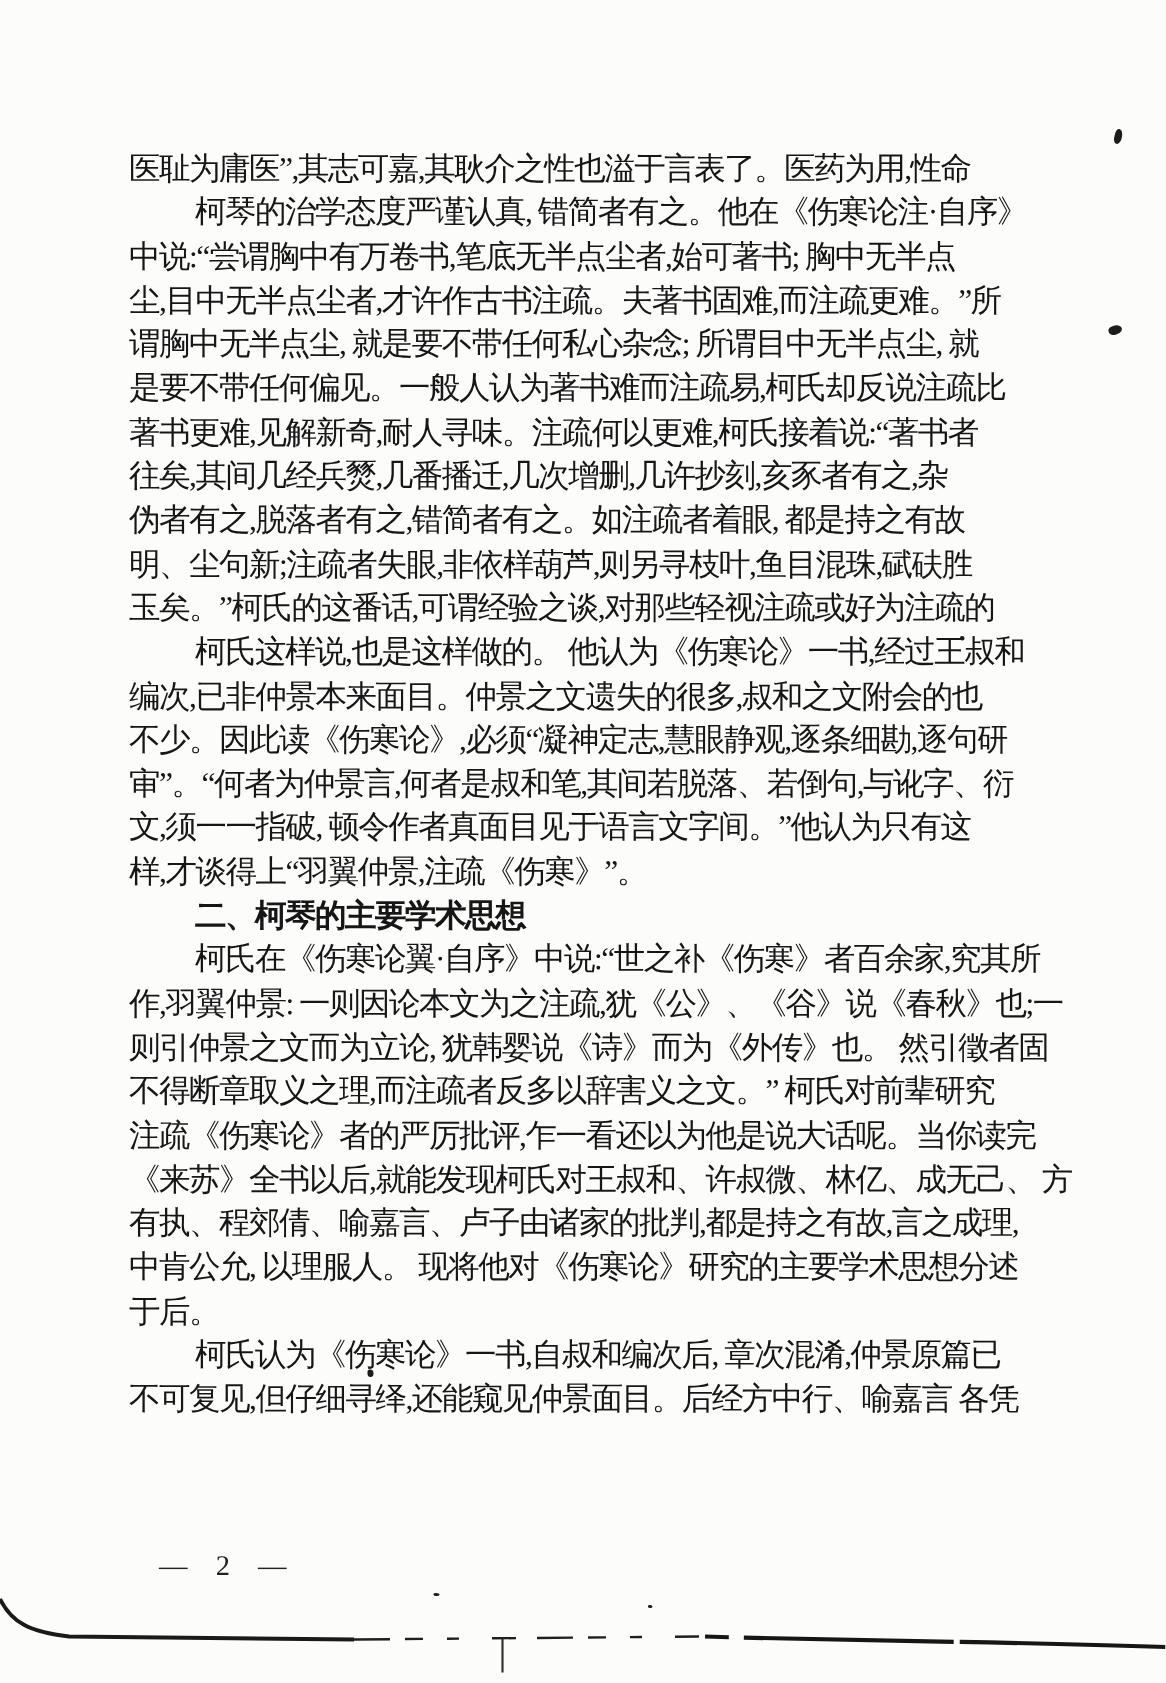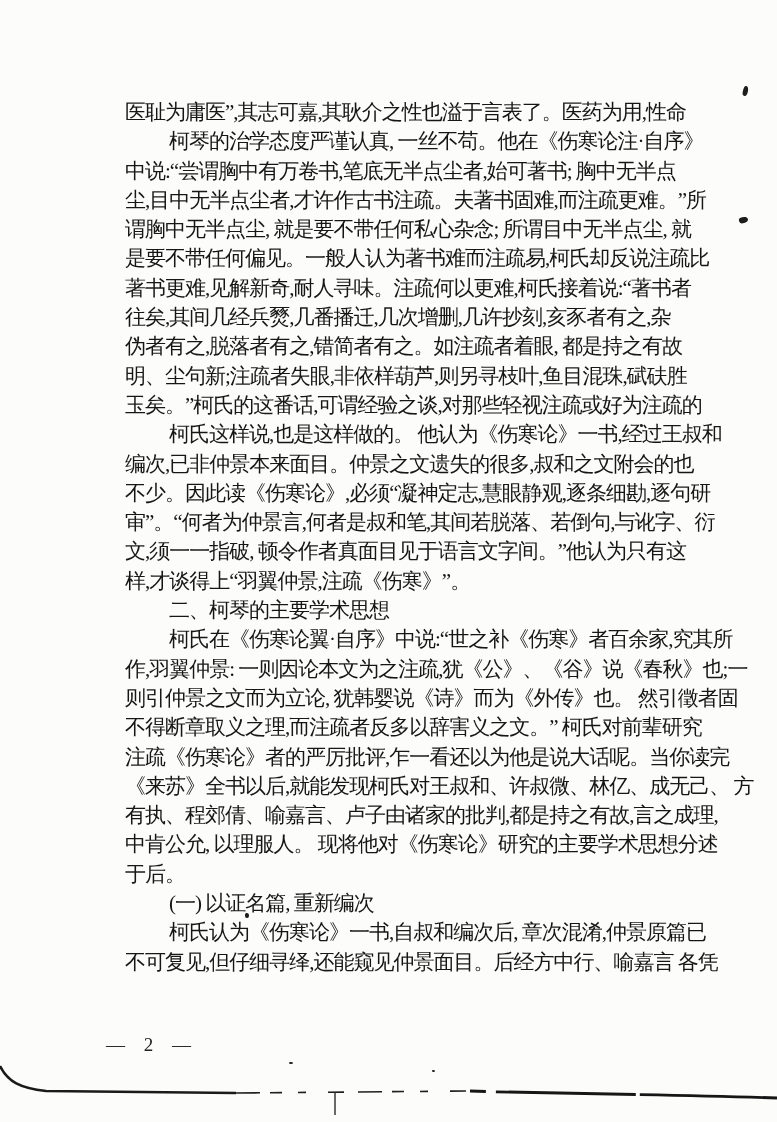--- a/index.html
+++ b/index.html
@@ -7,38 +7,38 @@
     width:777px;height:1122px;position:relative;overflow:hidden;
     background:#fcfcfb;
     font-family:"Liberation Serif","DejaVu Serif",serif;
   }
   .page{position:absolute;inset:0;}
   .text-block{
     position:absolute;left:86px;top:98px;width:624px;
     font-size:21px;line-height:29.3px;letter-spacing:-1px;
     color:#161616;
   }
-  .text-line{white-space:nowrap;height:29.3px;margin-left:39px;}
+  .text-line{white-space:nowrap;height:29.3px;}
   .text-line.indent{padding-left:44px;}
-  .text-line.heading{font-weight:normal;}
+  .text-line.heading{font-weight:bold;}
   .page-number{
     position:absolute;left:106px;top:1034px;
     font-size:19px;color:#222;letter-spacing:7px;white-space:nowrap;
   }
   .speck{position:absolute;background:#1d1d1d;border-radius:40% 60% 50% 50%;}
   .scan-bottom{position:absolute;left:0;top:1058px;width:777px;height:64px;}
 </style>
 </head>
 <body>
 
 <div class="page">
 
   <div class="text-block" id="text-block">
       <div class="text-line">医耻为庸医”,其志可嘉,其耿介之性也溢于言表了。医药为用,性命</div>
-      <div class="text-line indent">柯琴的治学态度严谨认真, 一丝不苟。他在《伤寒论注·自序》</div>
+      <div class="text-line indent">柯琴的治学态度严谨认真, 错简者有之。他在《伤寒论注·自序》</div>
       <div class="text-line">中说:“尝谓胸中有万卷书,笔底无半点尘者,始可著书; 胸中无半点</div>
       <div class="text-line">尘,目中无半点尘者,才许作古书注疏。夫著书固难,而注疏更难。”所</div>
       <div class="text-line">谓胸中无半点尘, 就是要不带任何私心杂念; 所谓目中无半点尘, 就</div>
       <div class="text-line">是要不带任何偏见。一般人认为著书难而注疏易,柯氏却反说注疏比</div>
       <div class="text-line">著书更难,见解新奇,耐人寻味。注疏何以更难,柯氏接着说:“著书者</div>
       <div class="text-line">往矣,其间几经兵燹,几番播迁,几次增删,几许抄刻,亥豕者有之,杂</div>
       <div class="text-line">伪者有之,脱落者有之,错简者有之。如注疏者着眼, 都是持之有故</div>
       <div class="text-line">明、尘句新;注疏者失眼,非依样葫芦,则另寻枝叶,鱼目混珠,碔砆胜</div>
       <div class="text-line">玉矣。”柯氏的这番话,可谓经验之谈,对那些轻视注疏或好为注疏的</div>
       <div class="text-line indent">柯氏这样说,也是这样做的。 他认为《伤寒论》一书,经过王叔和</div>
@@ -50,21 +50,20 @@
       <div class="text-line indent heading">二、柯琴的主要学术思想</div>
       <div class="text-line indent">柯氏在《伤寒论翼·自序》中说:“世之补《伤寒》者百余家,究其所</div>
       <div class="text-line">作,羽翼仲景: 一则因论本文为之注疏,犹《公》、《谷》说《春秋》也;一</div>
       <div class="text-line">则引仲景之文而为立论, 犹韩婴说《诗》而为《外传》也。 然引徵者固</div>
       <div class="text-line">不得断章取义之理,而注疏者反多以辞害义之文。” 柯氏对前辈研究</div>
       <div class="text-line">注疏《伤寒论》者的严厉批评,乍一看还以为他是说大话呢。当你读完</div>
       <div class="text-line">《来苏》全书以后,就能发现柯氏对王叔和、许叔微、林亿、成无己、 方</div>
       <div class="text-line">有执、程郊倩、喻嘉言、卢子由诸家的批判,都是持之有故,言之成理,</div>
       <div class="text-line">中肯公允, 以理服人。 现将他对《伤寒论》研究的主要学术思想分述</div>
       <div class="text-line">于后。</div>
-      <div class="text-line indent heading">(一) 以证名篇, 重新编次</div>
       <div class="text-line indent">柯氏认为《伤寒论》一书,自叔和编次后, 章次混淆,仲景原篇已</div>
       <div class="text-line">不可复见,但仔细寻绎,还能窥见仲景面目。后经方中行、喻嘉言 各凭</div>
     </div>
 
   <div class="page-number">— 2 —</div>
 
   <div class="speck" style="left:743px;top:86px;width:5px;height:10px;transform:rotate(15deg);"></div>
   <div class="speck" style="left:739px;top:217px;width:9px;height:6px;transform:rotate(-20deg);"></div>
   <div class="speck" style="left:640px;top:424px;width:3px;height:3px;"></div>
   <div class="speck" style="left:245px;top:913px;width:4px;height:5px;"></div>

